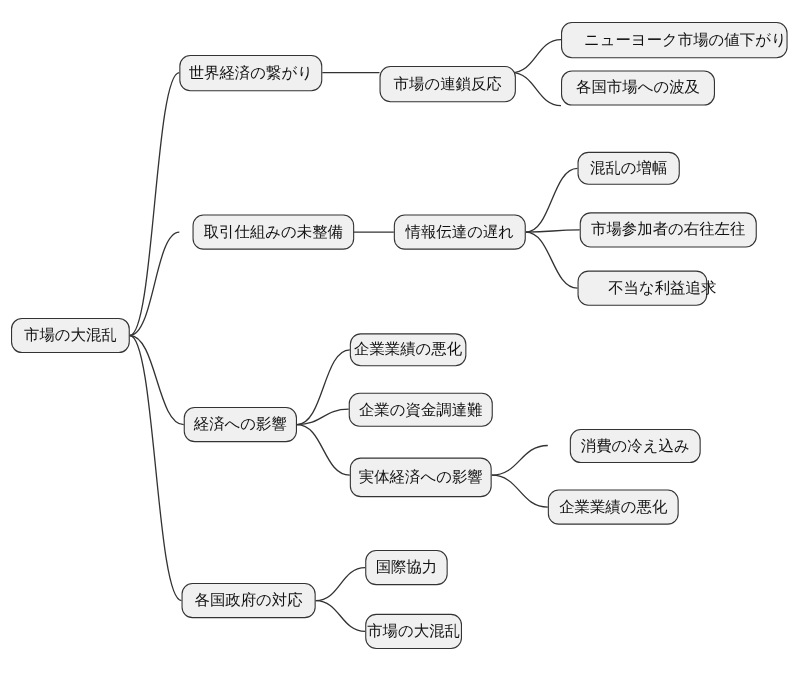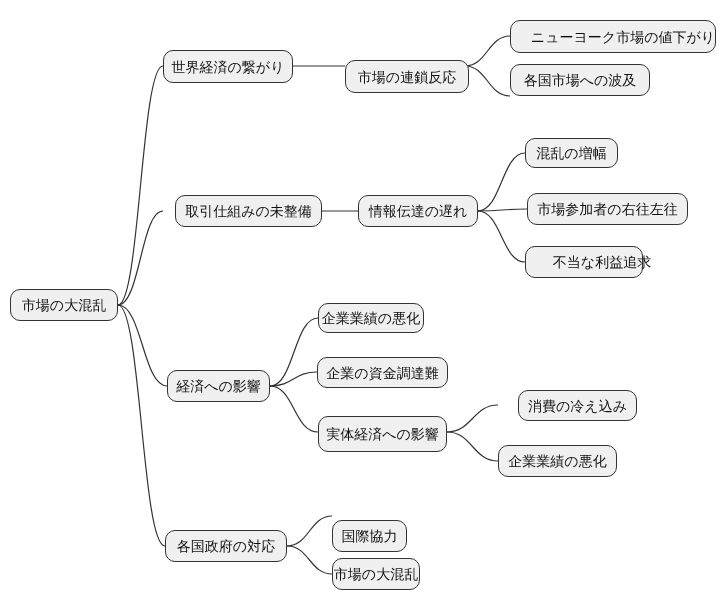--- a/index.html
+++ b/index.html
@@ -95,17 +95,17 @@
   <div class="node" style="left:317px; top:357px; width:131px; height:31px;">企業の資金調達難</div>
 
   <div class="node" style="left:318px; top:416px; width:129px; height:36px;">実体経済への影響</div>
 
   <div class="node" style="left:498px; top:390px; width:119px; height:31px;margin-left:20px;">消費の冷え込み</div>
 
   <div class="node" style="left:498px; top:445px; width:119px; height:32px;">企業業績の悪化</div>
 
   <div class="node" style="left:165px; top:530px; width:122px; height:32px;">各国政府の対応</div>
 
-  <div class="node" style="left:332px; top:500px; width:75px; height:32px;margin-top:20px;">国際協力</div>
+  <div class="node" style="left:332px; top:500px; width:75px; height:32px;">国際協力</div>
 
   <div class="node" style="left:332px; top:558px; width:88px; height:32px;">市場の大混乱</div>
 
 </div>
 
 </body></html>

